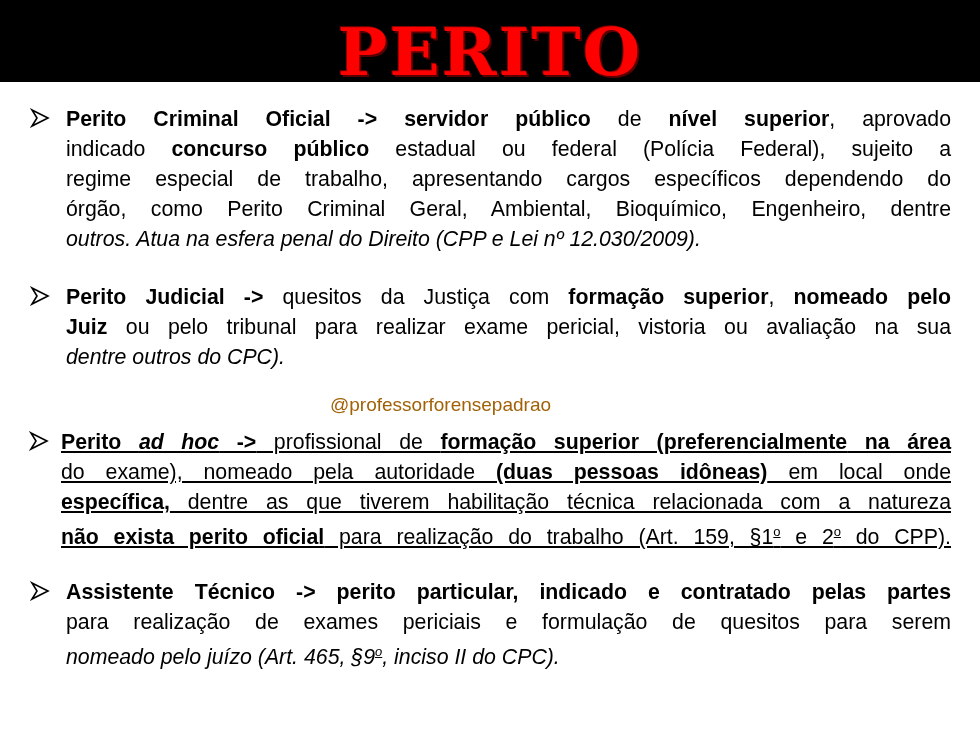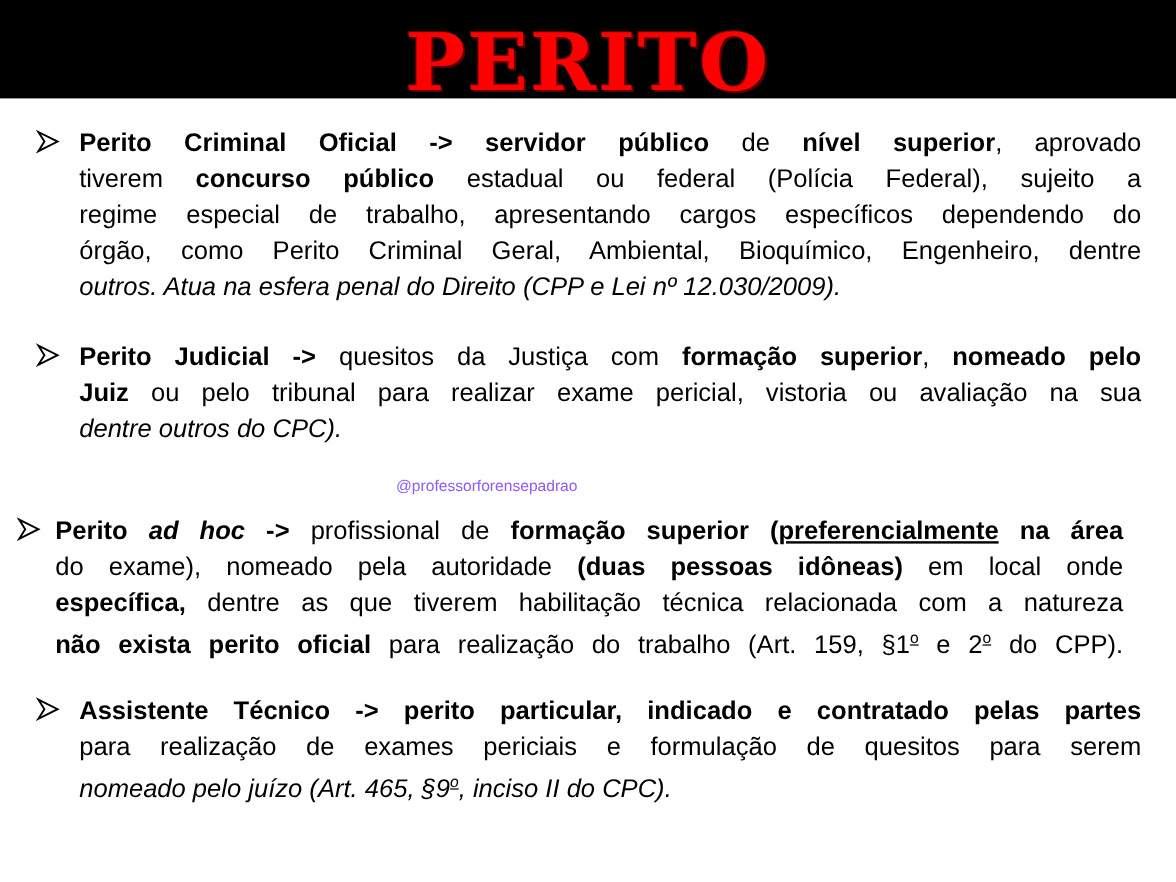--- a/index.html
+++ b/index.html
@@ -21,44 +21,44 @@
     .content { position: absolute; left: 0; top: 0; width: 980px; }
     .item {
       position: absolute; left: 66px; width: 885px;
       font-size: 21.3px; line-height: 30px; text-align: justify;
     }
     .item .line { display: block; text-align: justify; text-align-last: justify; white-space: nowrap; height: 30px; }
     .item .line.last { text-align-last: left; font-style: italic; }
     .bullet {
       position: absolute; left: -36px; top: 2px; width: 20px; height: 24px;
     }
-    .item.adhoc { left: 46px; width: 890px; }
+    .item.adhoc { left: 61px; width: 890px; text-decoration: underline; }
     .item.adhoc .bullet { left: -32px; }
     b { font-weight: bold; }
     i { font-style: italic; }
     u { text-decoration: underline; text-decoration-thickness: 2px; text-underline-offset: 2px; }
     sup.ord { font-size: 13px; vertical-align: 8px; text-decoration: underline; }
     .watermark {
-      position: absolute; left: 330px; top: 392px; font-size: 13px; color: #8b5cf6; line-height: 26px;
+      position: absolute; left: 330px; top: 392px; font-size: 19px; color: #a16207; line-height: 26px;
     }
   </style>
 </head>
 <body>
 
 <div class="header-bar"></div>
 <div class="title">PERITO</div>
 
 <div class="content">
 
   <div class="item" style="top:104px;">
     <svg class="bullet" viewBox="0 0 20 24">
         <path d="M2 4 L18 12 L2 20 L7 12 Z" fill="none" stroke="#000" stroke-width="1.6" stroke-linejoin="miter"></path>
       </svg>
     <span class="line"><b>Perito Criminal Oficial -&gt; servidor público</b><span> de </span><b>nível superior</b><span>, aprovado</span></span>
-    <span class="line"><span>tiverem </span><b>concurso público</b><span> estadual ou federal (Polícia Federal), sujeito a</span></span>
+    <span class="line"><span>indicado </span><b>concurso público</b><span> estadual ou federal (Polícia Federal), sujeito a</span></span>
     <span class="line">regime especial de trabalho, apresentando cargos específicos dependendo do</span>
     <span class="line">órgão, como Perito Criminal Geral, Ambiental, Bioquímico, Engenheiro, dentre</span>
     <span class="line last">outros. Atua na esfera penal do Direito (CPP e Lei nº 12.030/2009).</span>
   </div>
 
   <div class="item" style="top:282px;">
     <svg class="bullet" viewBox="0 0 20 24">
         <path d="M2 4 L18 12 L2 20 L7 12 Z" fill="none" stroke="#000" stroke-width="1.6"></path>
       </svg>
     <span class="line"><b>Perito Judicial -&gt;</b><span> quesitos da Justiça com </span><b>formação superior</b><span>, </span><b>nomeado pelo</b></span>

